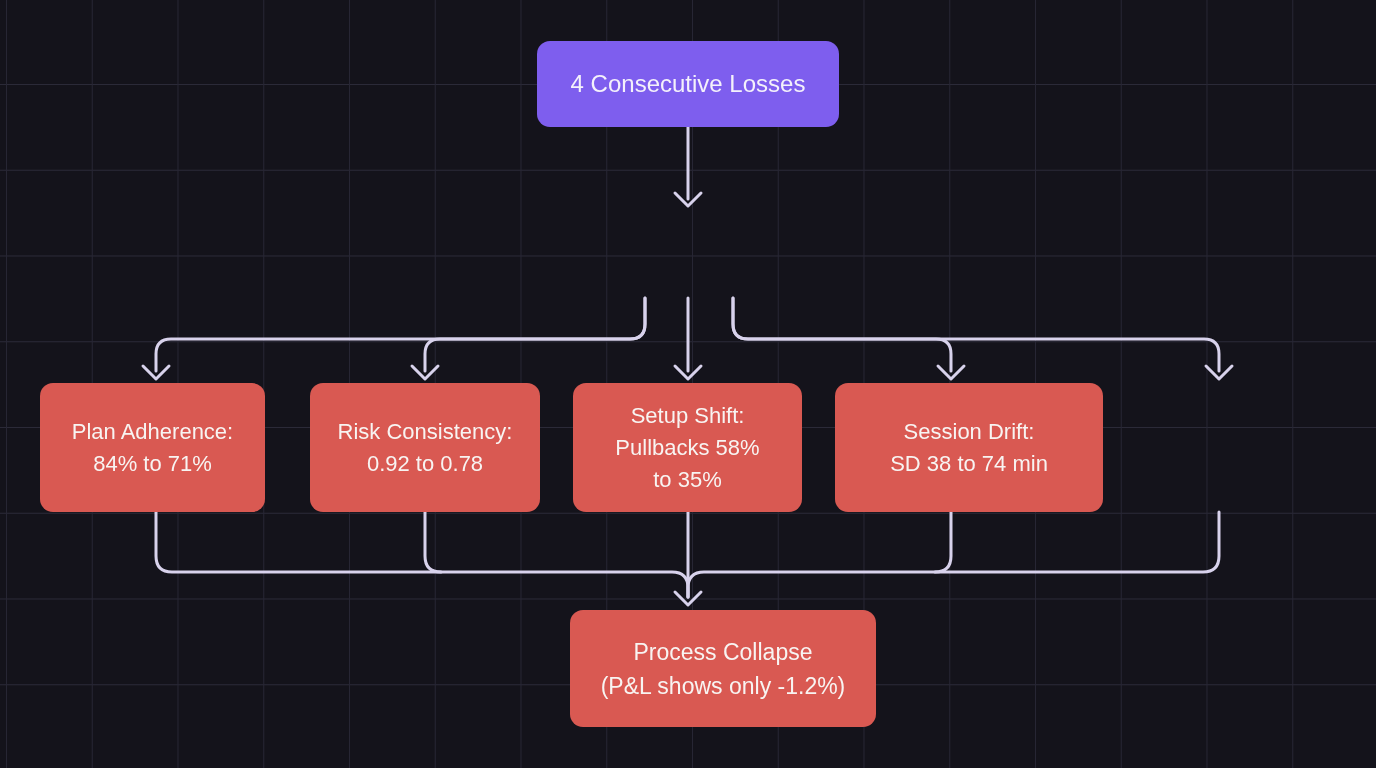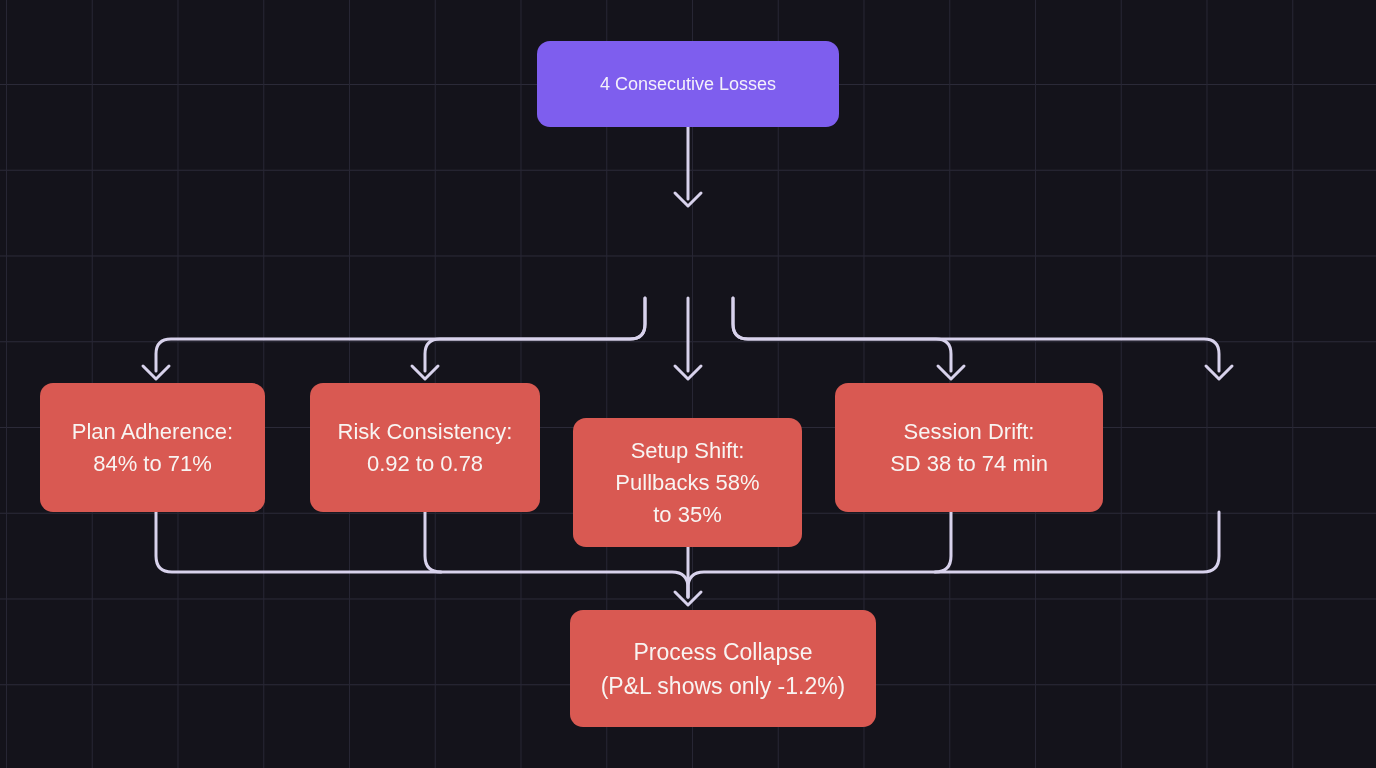--- a/index.html
+++ b/index.html
@@ -42,38 +42,38 @@
     box-sizing: border-box;
   }
   .node span {
     white-space: pre-line;
     display: block;
   }
   .node-trigger {
     left: 537px; top: 41px; width: 302px; height: 86px;
     background: #7e5eee;
     color: #f4f1fb;
-    font-size: 18px;
+    font-size: 24px;
   }
   .node-response {
     left: 537px; top: 212px; width: 302px; height: 86px;
     background: #e7e1f6;
     color: #17161e;
     font-size: 24px;
   }
   .node-effect {
     top: 383px; height: 129px;
     background: #d95952;
     color: #f8f4f2;
     font-size: 22px;
     line-height: 32px;
   }
   .node-effect-0 { left: 40px;   width: 225px; }
   .node-effect-1 { left: 310px;  width: 230px; justify-content: center; }
-  .node-effect-2 { left: 573px;  width: 229px; margin-top: 35px; }
+  .node-effect-2 { left: 573px;  width: 229px; }
   .node-effect-3 { left: 835px;  width: 268px; }
   .node-effect-4 { left: 1102px; width: 234px; }
   .node-outcome {
     left: 535px; top: 610px; width: 306px; height: 117px;
     background: #d95952;
     color: #f8f4f2;
     font-size: 23px;
     line-height: 34px;
     margin-left: 35px;
   }

